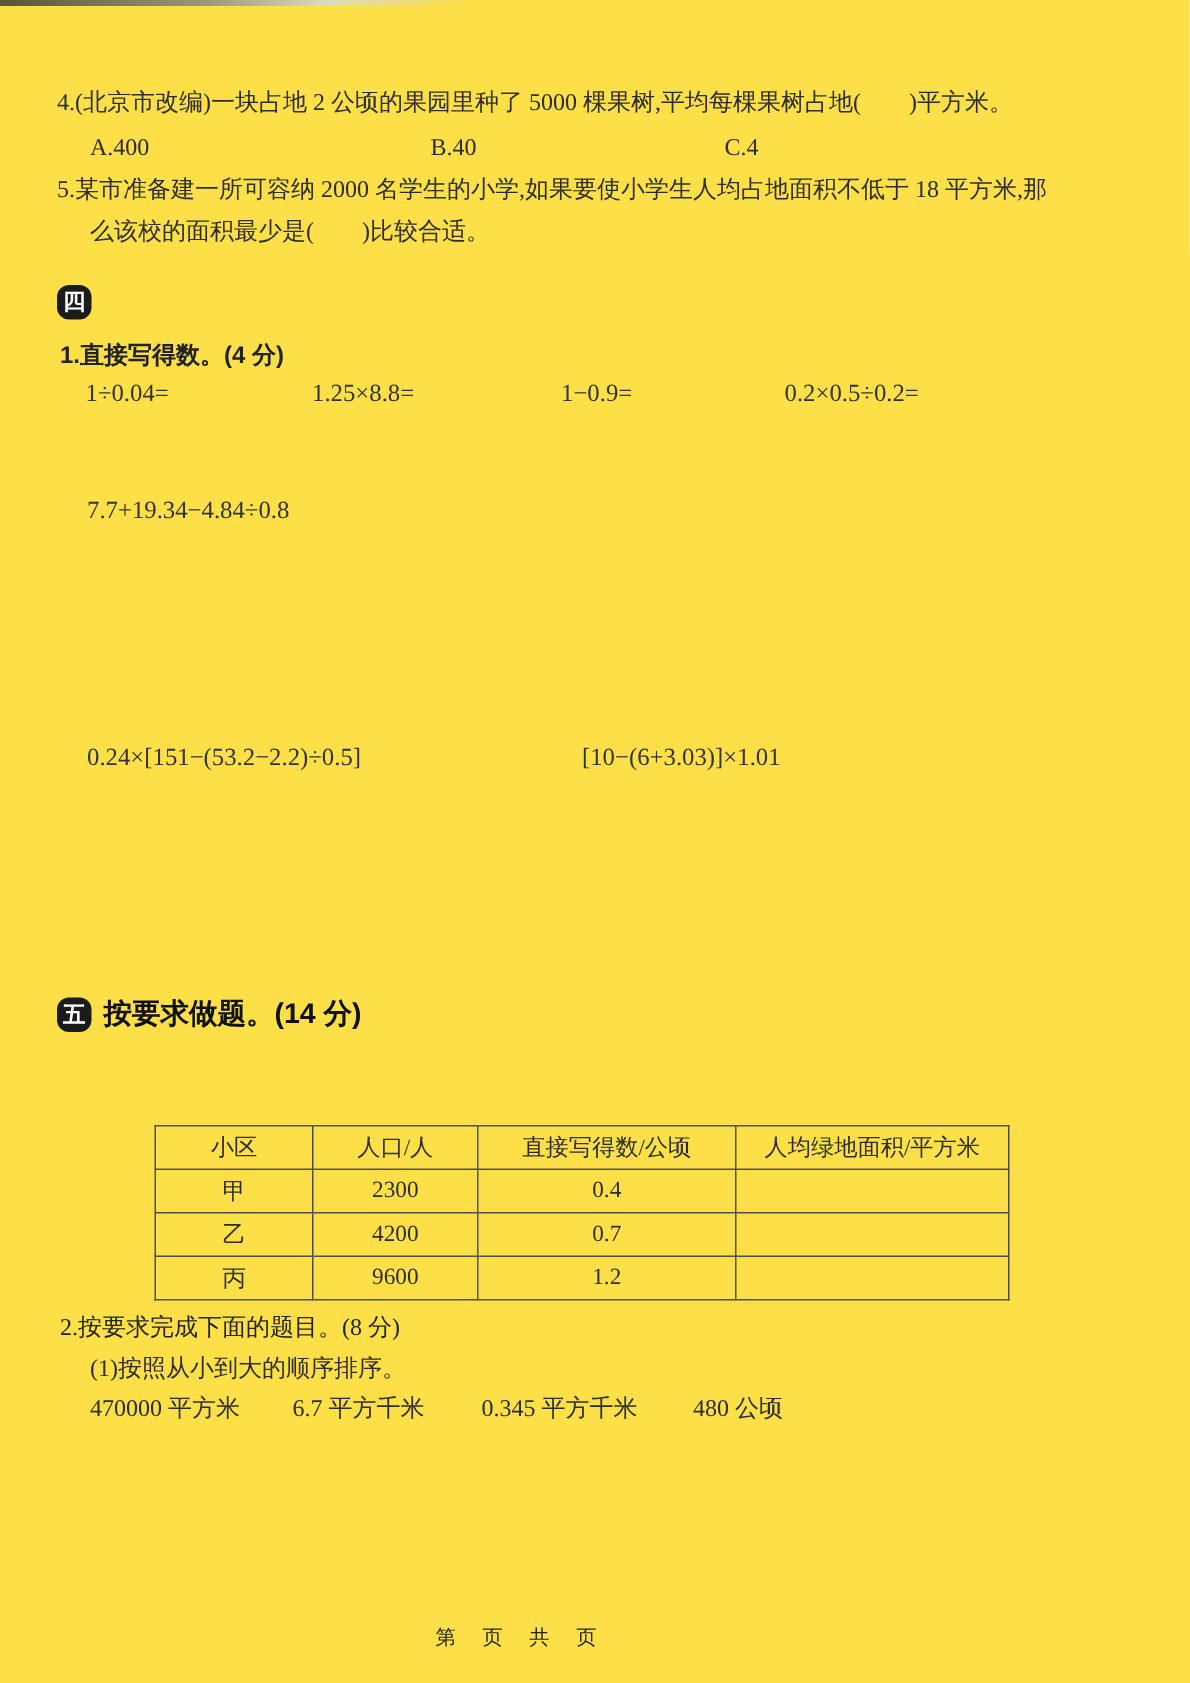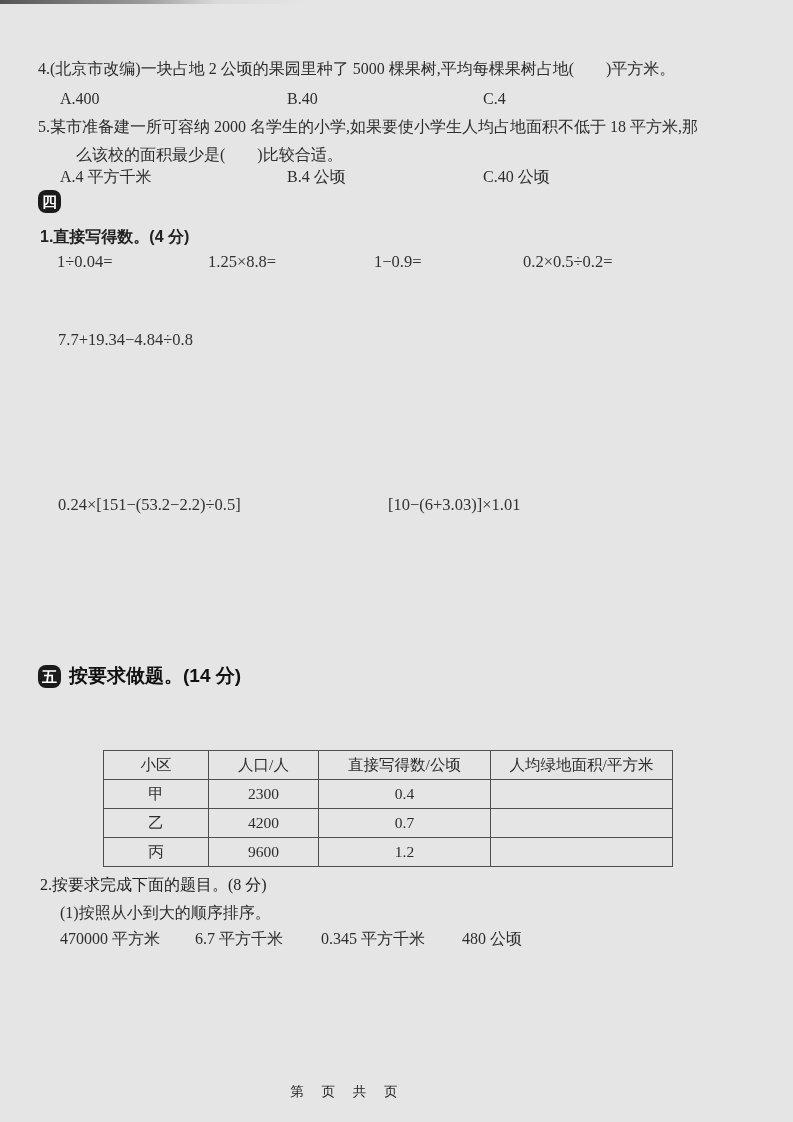--- a/index.html
+++ b/index.html
@@ -4,21 +4,21 @@
 <style>
   html,body{margin:0;padding:0;}
   body{
     width:793px;height:1122px;
     background:#fdfdfd;
     font-family:"Liberation Serif","DejaVu Serif",serif;
     color:#2d2d2d;
     position:relative;
     overflow:hidden;
   }
-  .page{position:absolute;left:0;top:0;width:793px;height:1122px;background:#e5e5e5;}
+  .page{position:absolute;left:0;top:0;width:793px;height:1122px;background:#fde047;}
   .scan-artifact{
     position:absolute;left:0;top:0;width:310px;height:4px;
     background:linear-gradient(to right,#3a3a3a 0%,#8a8a8a 45%,#d8d8d8 70%,rgba(255,255,255,0) 100%);
     opacity:.85;
   }
   .line{position:absolute;font-size:16px;line-height:22px;white-space:nowrap;color:#2d2d2d;}
   .opts{position:absolute;width:730px;height:22px;}
   .opts span{position:absolute;font-size:16px;white-space:nowrap;}
   .opt-a{left:0;}
   .opt-b{left:227px;}
@@ -71,26 +71,21 @@
   <div class="scan-artifact"></div>
 
   <div class="line" style="left:38px;top:58px;">4.(北京市改编)一块占地 2 公顷的果园里种了 5000 棵果树,平均每棵果树占地(　　)平方米。</div>
   <div class="opts" style="left:60px;top:90px;">
     <span class="opt-a">A.400</span>
     <span class="opt-b">B.40</span>
     <span class="opt-c">C.4</span>
   </div>
 
   <div class="line" style="left:38px;top:116px;">5.某市准备建一所可容纳 2000 名学生的小学,如果要使小学生人均占地面积不低于 18 平方米,那</div>
-  <div class="line" style="left:76px;top:144px;font-family:Liberation Serif, serif;">么该校的面积最少是(　　)比较合适。</div>
-  <div class="opts" style="left:60px;top:167px;">
-    <span class="opt-a">A.4 平方千米</span>
-    <span class="opt-b">B.4 公顷</span>
-    <span class="opt-c">C.40 公顷</span>
-  </div>
+  <div class="line" style="left:60px;top:144px;font-family:Liberation Serif, serif;">么该校的面积最少是(　　)比较合适。</div>
 
   <div class="section-header" style="left:38px;top:190px;">
     <span class="badge">四</span>
   </div>
 
   <div class="sub-title" style="left:40px;top:227px;">1.直接写得数。(4 分)</div>
 
   <div class="calc-row" style="left:38px;top:252px;">
     <span class="cc0">1÷0.04=</span>
     <span class="cc1">1.25×8.8=</span>

